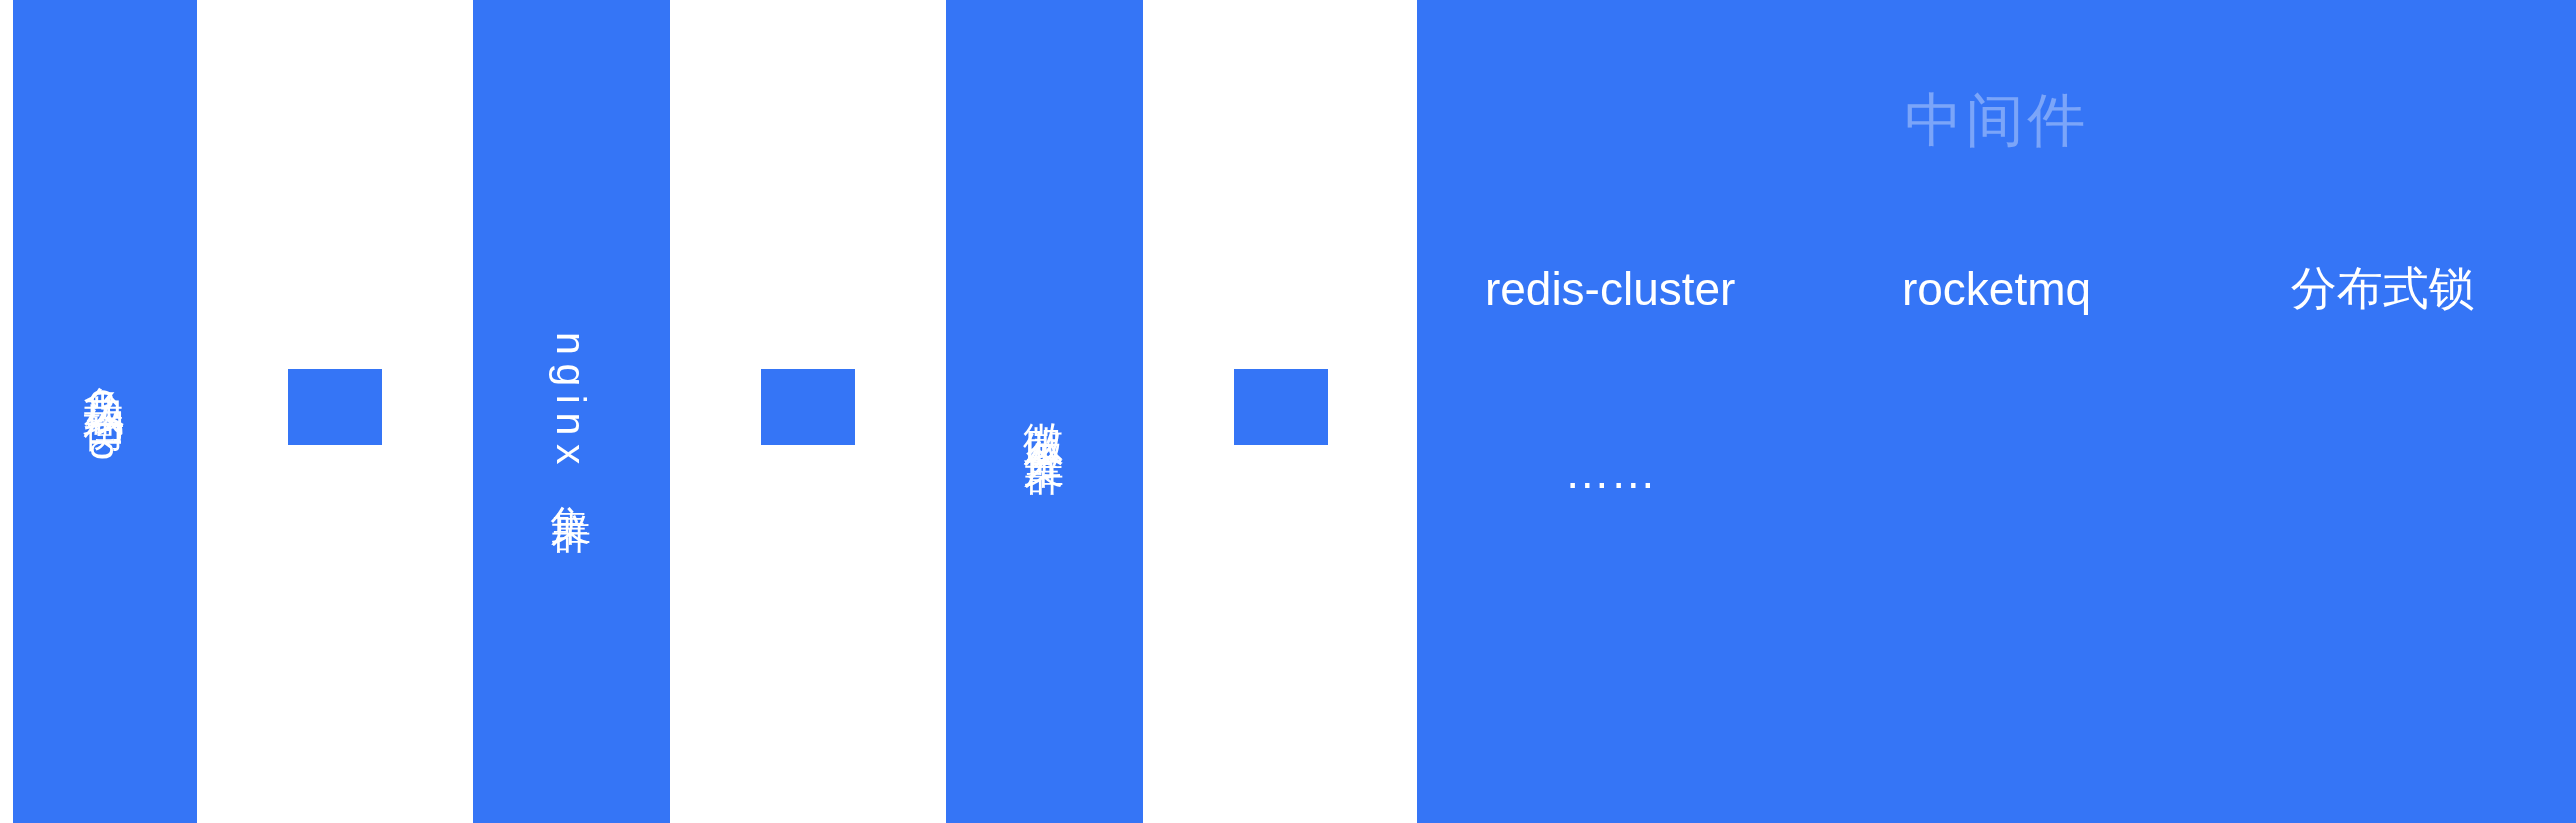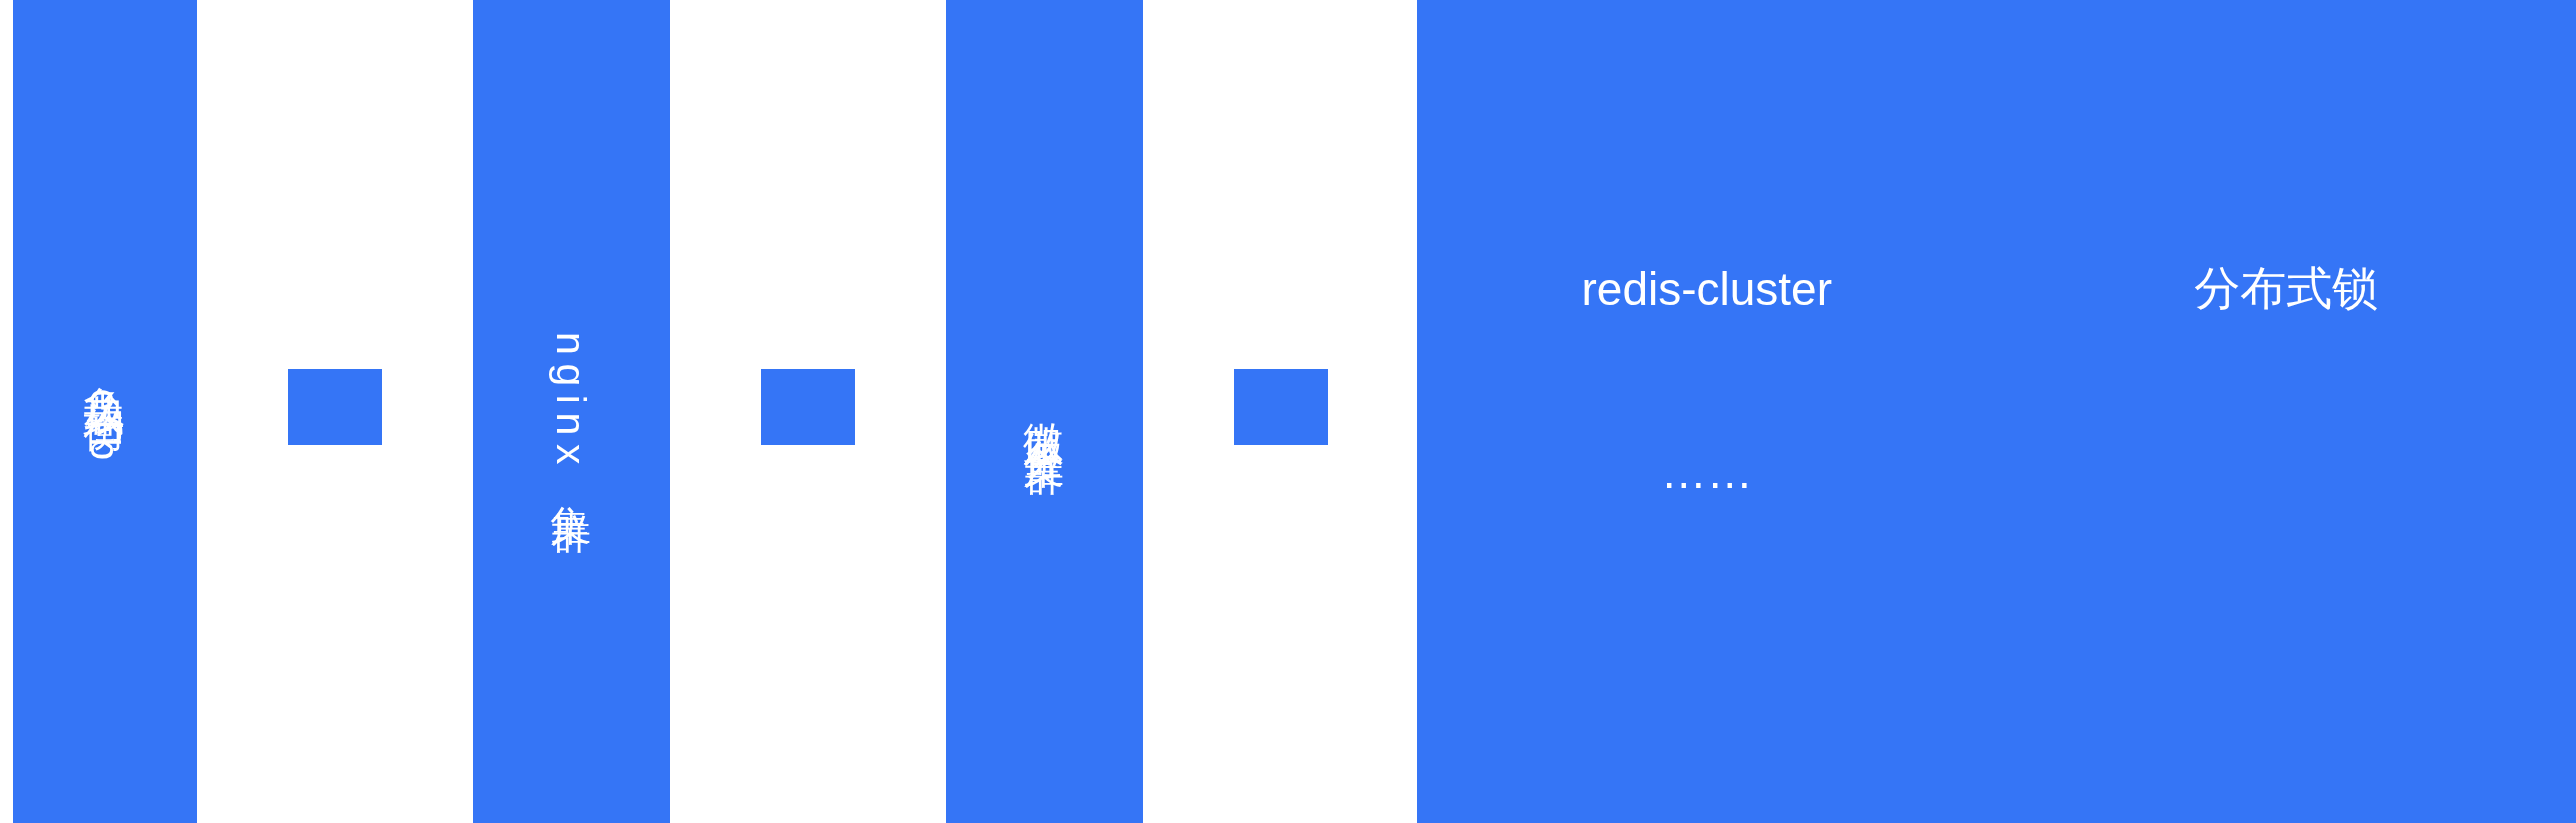--- a/index.html
+++ b/index.html
@@ -52,21 +52,21 @@
     font-size: 58px;
     letter-spacing: 3.4px;
   }
   .panel-items {
     position: absolute;
     top: 197px;
     left: 0;
     right: 0;
     bottom: 77px;
     display: grid;
-    grid-template-columns: 1fr 1fr;
+    grid-template-columns: 1fr 1fr 1fr;
     grid-template-rows: 1fr 1fr 1fr;
     align-items: center;
     justify-items: center;
   }
   .panel-item {
     color: #ffffff;
     font-size: 46px;
     white-space: nowrap;
   }
 </style>
@@ -87,21 +87,23 @@
 
   <div class="connector" style="left:761px;"></div>
 
   <div class="bar" style="left:946px; width:197px;">
     <div class="bar-label">微服务集群</div>
   </div>
 
   <div class="connector" style="left:1234px;"></div>
 
   <div class="panel" style="left:1417px; width:1159px;">
+    <div class="panel-title">中间件</div>
     <div class="panel-items">
       <div class="panel-item">redis-cluster</div>
+      <div class="panel-item">rocketmq</div>
       <div class="panel-item">分布式锁</div>
       <div class="panel-item">……</div>
     </div>
   </div>
 
 </div>
 
 
 </body></html>

